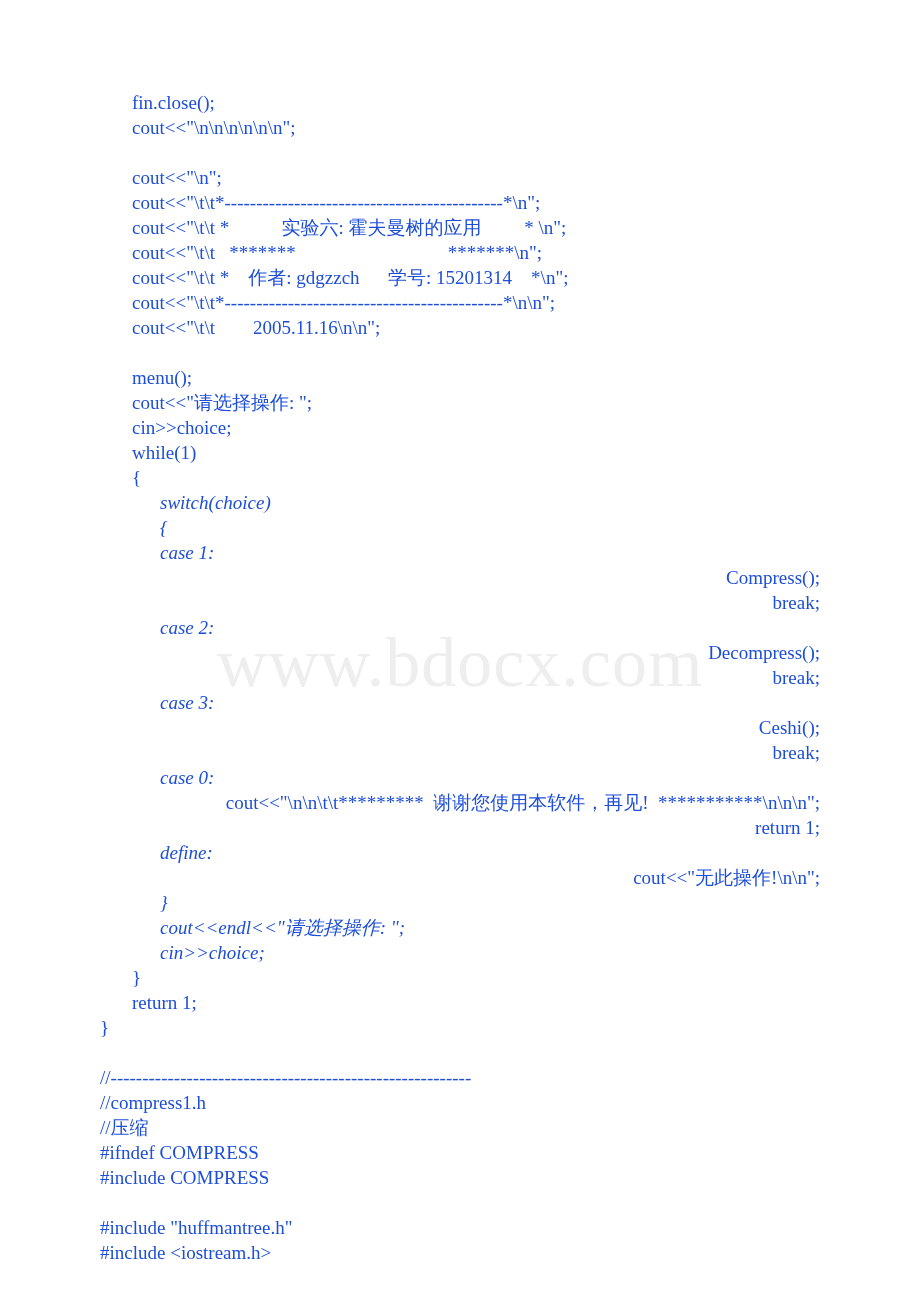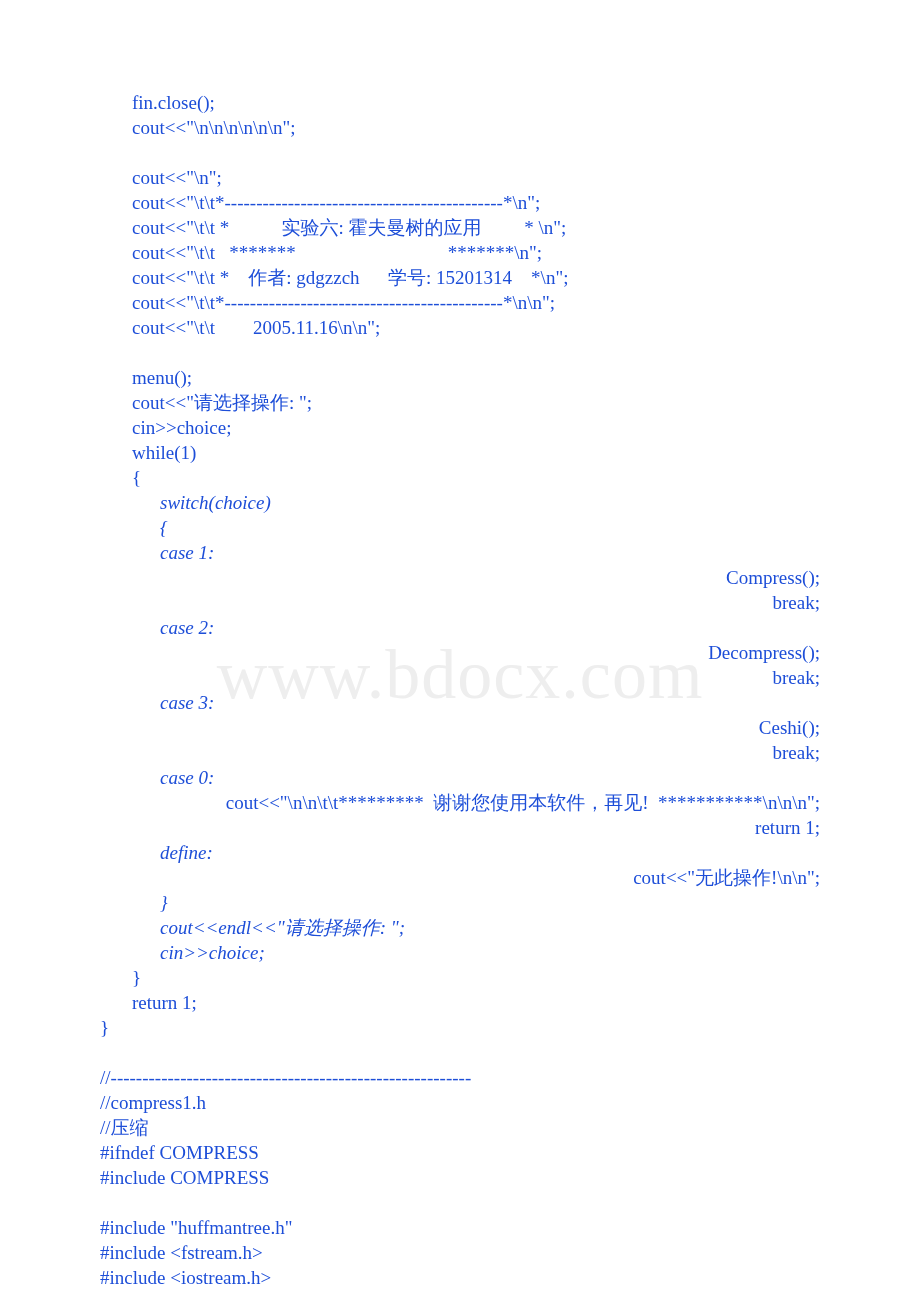--- a/index.html
+++ b/index.html
@@ -93,16 +93,15 @@
       <div class="code-line indent-1">return 1;</div>
       <div class="code-line indent-0">}</div>
       <div class="blank-line"></div>
       <div class="code-line indent-0">//---------------------------------------------------------</div>
       <div class="code-line indent-0">//compress1.h</div>
       <div class="code-line indent-0">//压缩</div>
       <div class="code-line indent-0">#ifndef COMPRESS</div>
       <div class="code-line indent-0">#include COMPRESS</div>
       <div class="blank-line"></div>
       <div class="code-line indent-0">#include "huffmantree.h"</div>
-      <div class="code-line indent-0">#include &lt;fstream.h&gt;</div>
       <div class="code-line indent-0">#include &lt;iostream.h&gt;</div>
     </div>
 </div>
 
 </body></html>

